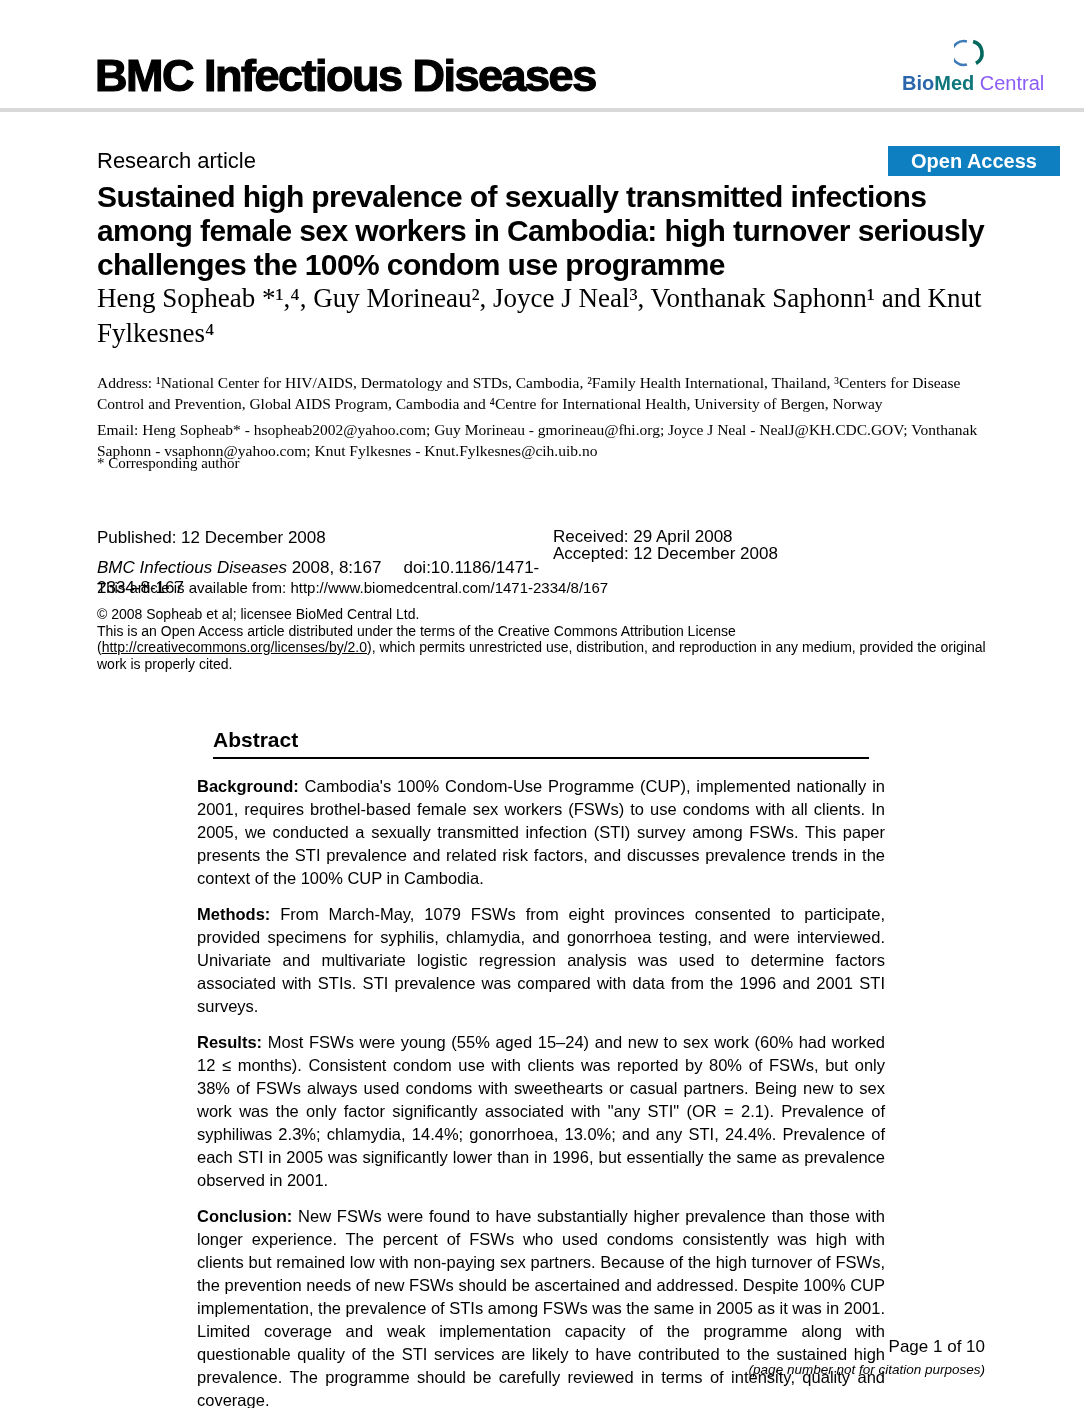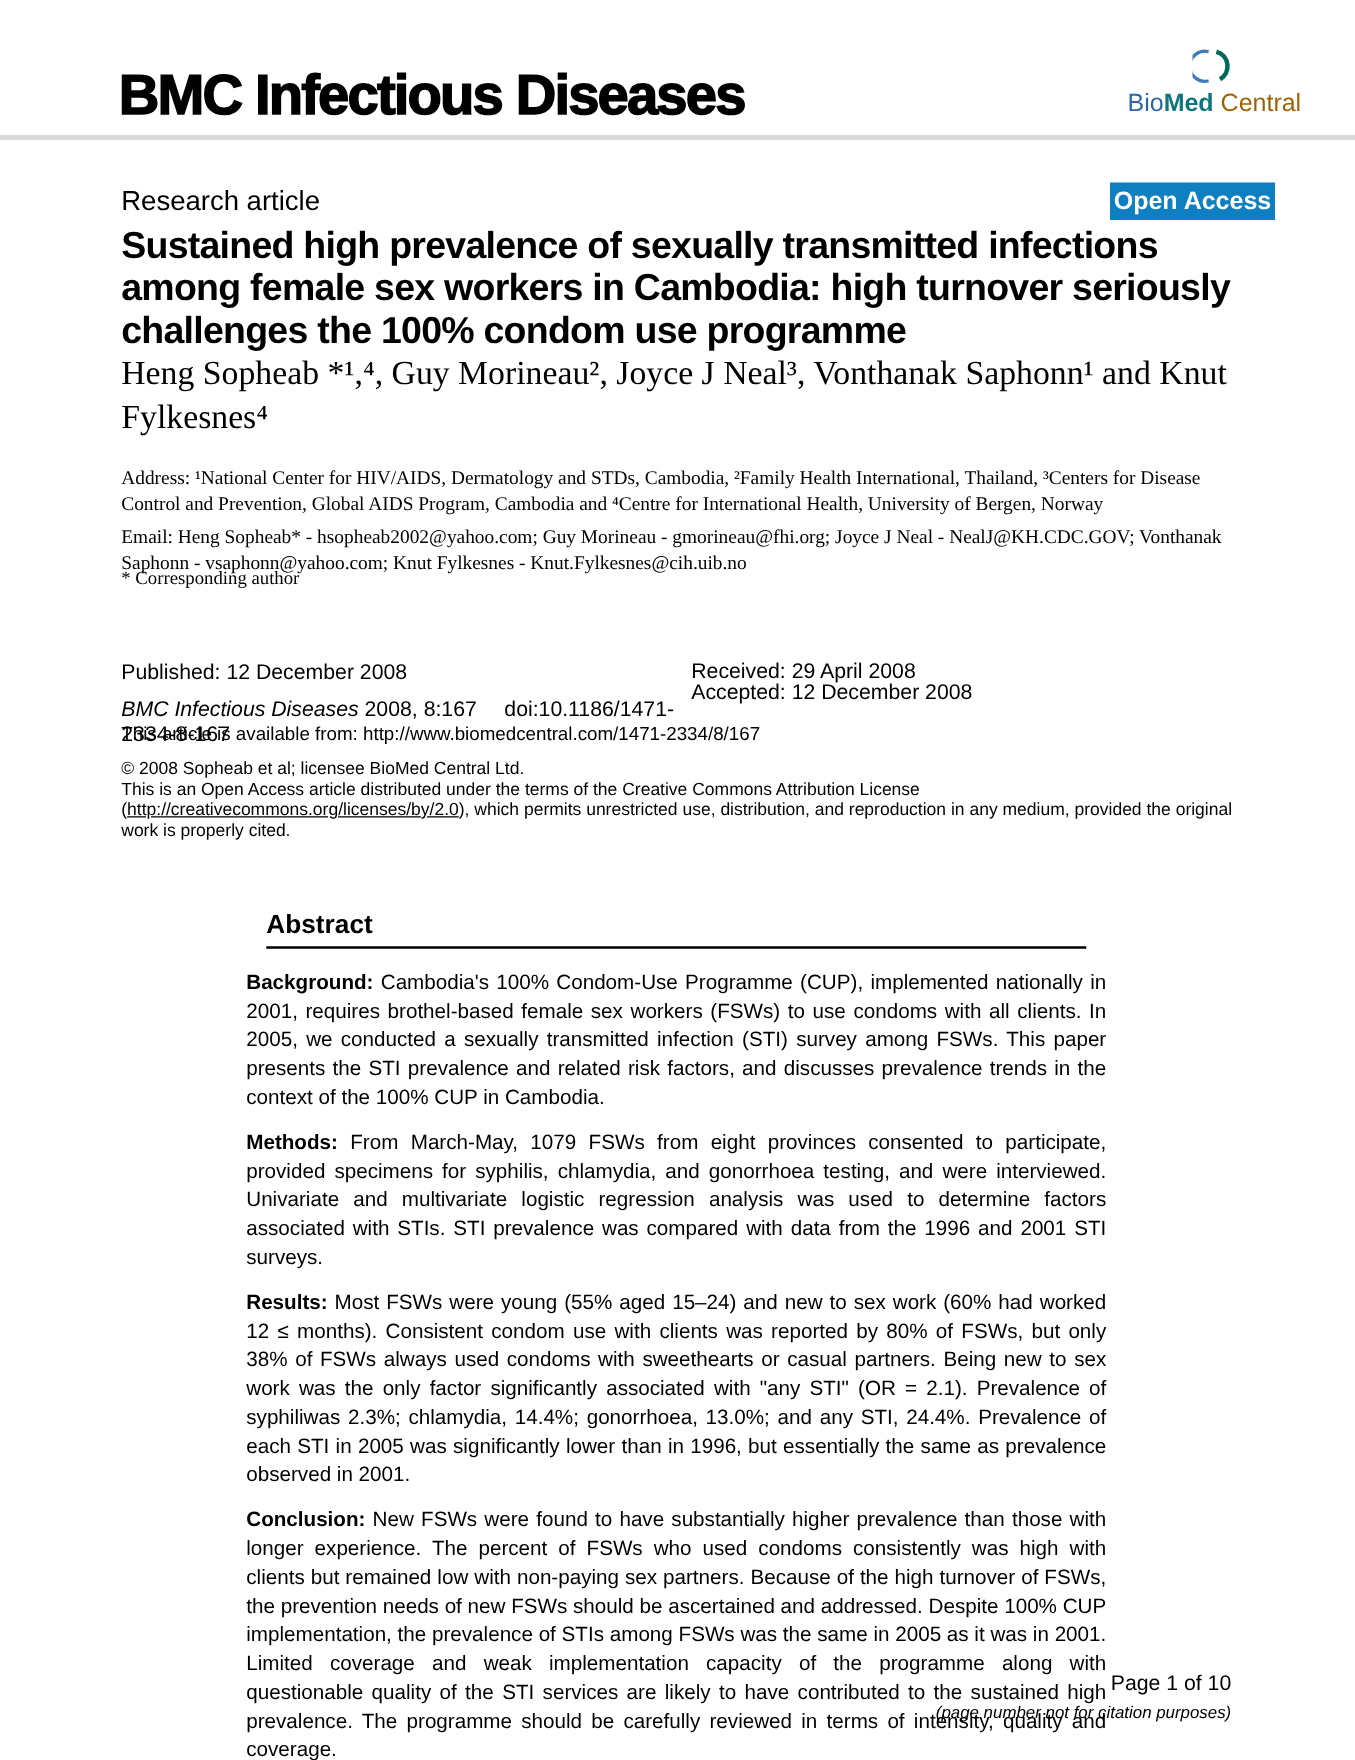--- a/index.html
+++ b/index.html
@@ -14,28 +14,28 @@
   
   .masthead-title{
     position:absolute;left:95px;top:50px;
     font-size:45px;font-weight:700;letter-spacing:-1.5px;
     -webkit-text-stroke:1.2px #000;
     white-space:nowrap;
   }
   .logo{position:absolute;left:902px;top:36px;width:136px;text-align:center;}
   .logo svg{display:block;margin:0 auto 2px auto;}
   .logo-text{font-size:20px;white-space:nowrap;}
-  .logo-bio{color:#2b66ad;font-weight:400;}
+  .logo-bio{color:#2b66ad;font-weight:700;}
   .logo-med{color:#0f767b;font-weight:700;}
-  .logo-central{color:#a16207;font-weight:400;}
+  .logo-central{color:#8b5cf6;font-weight:400;}
   .masthead-rule{position:absolute;left:0;top:108px;width:1084px;height:4px;background:#d9d9d9;}
   
   .type-label{position:absolute;left:97px;top:148px;font-size:22px;}
   .open-access{
-    position:absolute;left:888px;top:146px;width:132px;height:30px;
+    position:absolute;left:888px;top:146px;width:172px;height:30px;
     background:#0e7fc1;color:#fff;font-size:20px;font-weight:700;
     display:flex;align-items:center;justify-content:center;
   }
   .title{
     position:absolute;left:97px;top:180px;width:905px;margin:0;
     font-size:30px;font-weight:700;line-height:34px;letter-spacing:-0.6px;
   }
   .authors{
     position:absolute;left:97px;top:281px;width:905px;
     font-family:"Liberation Serif","DejaVu Serif",serif;

